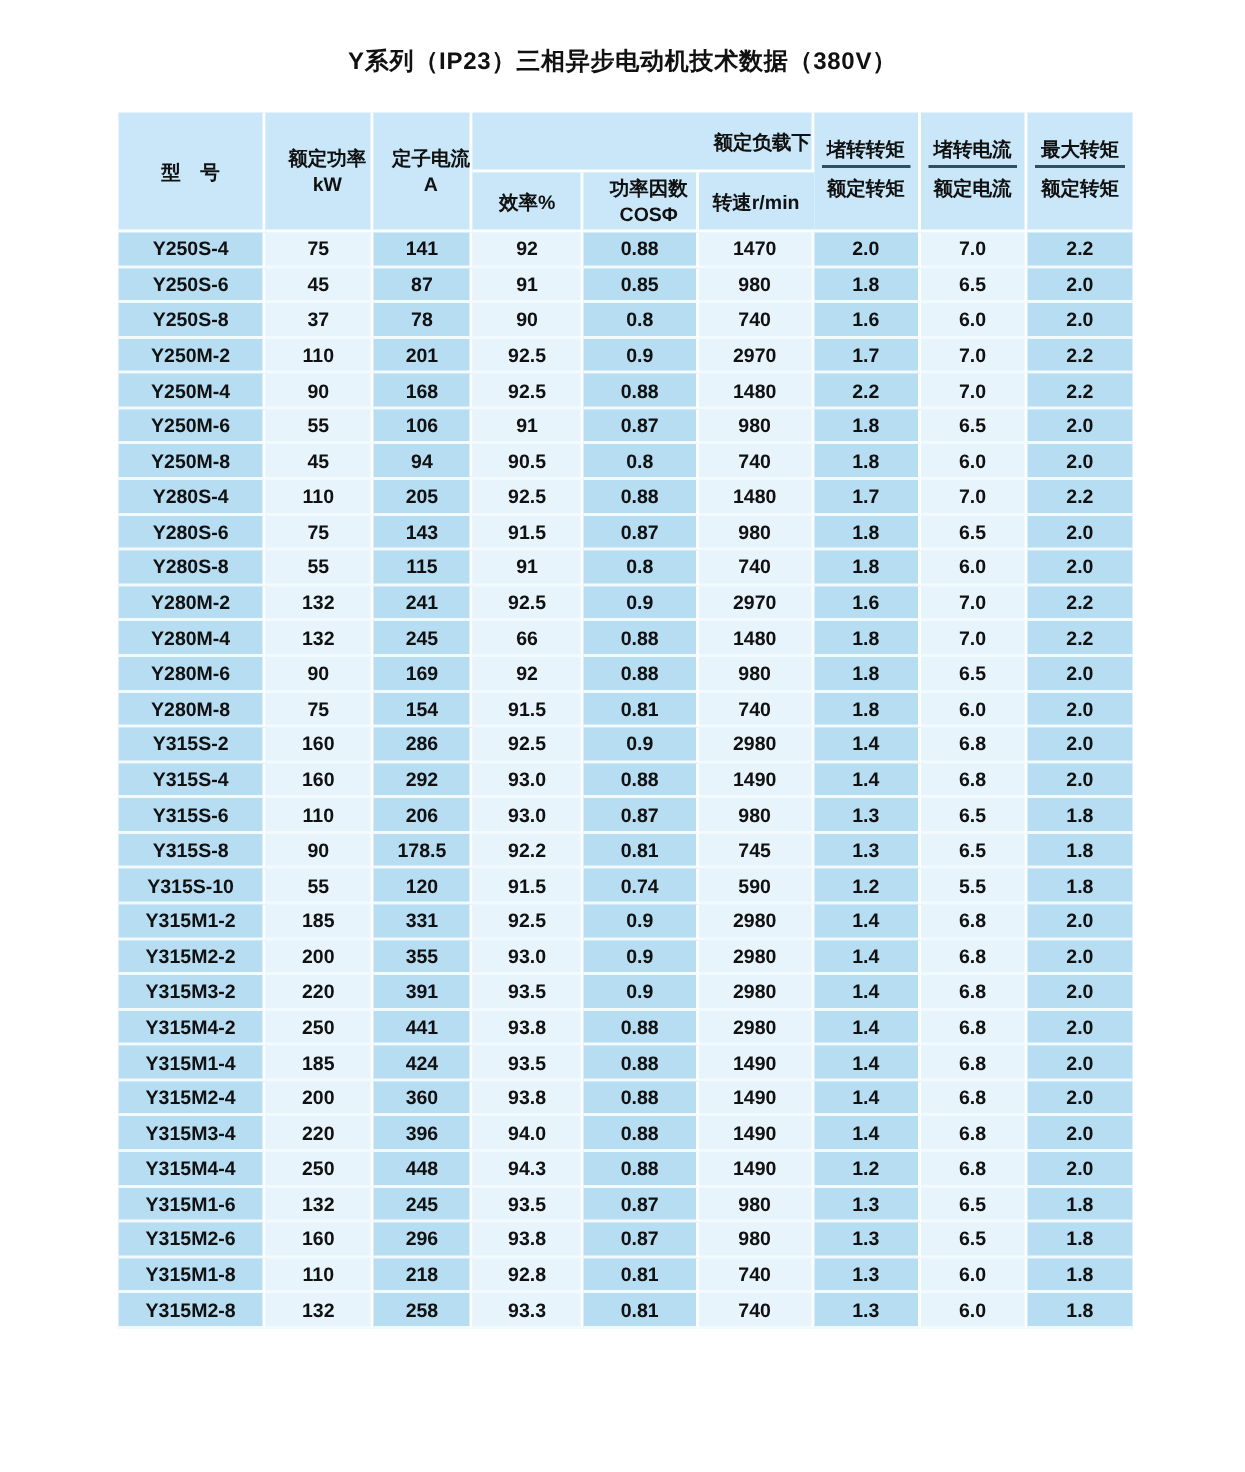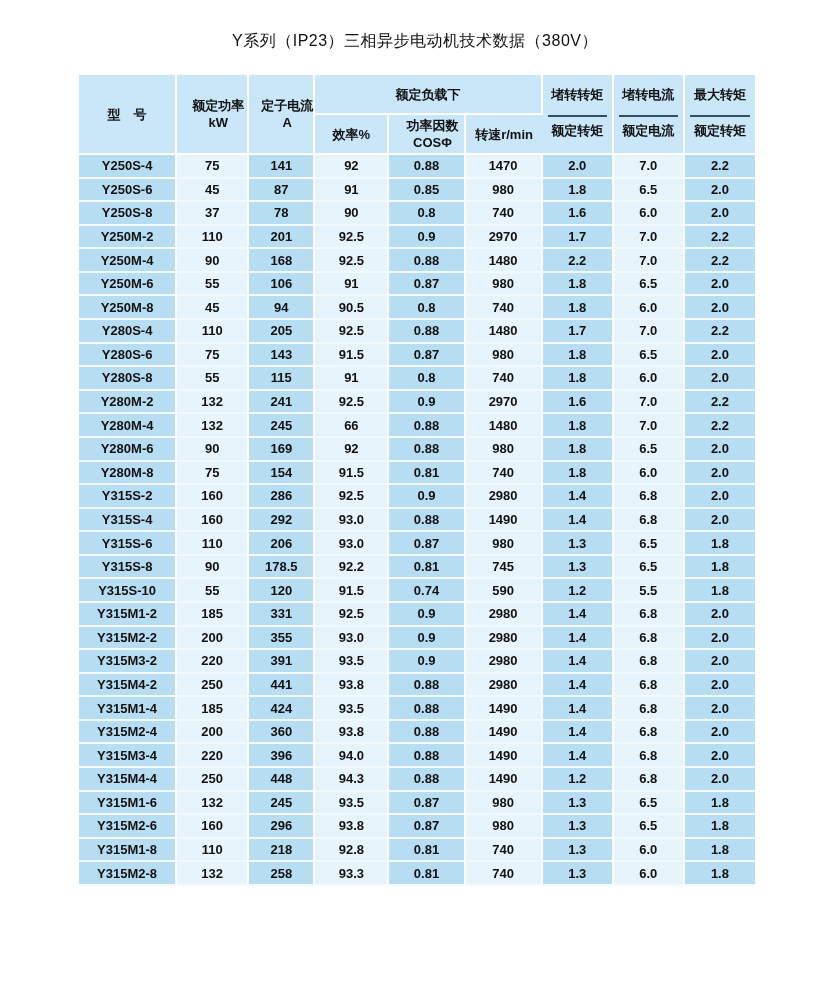--- a/index.html
+++ b/index.html
@@ -3,40 +3,40 @@
 <meta charset="utf-8">
 <style>
   html,body{margin:0;padding:0;}
   body{
     width:830px;height:981px;background:#ffffff;overflow:hidden;position:relative;
     font-family:"Liberation Sans","DejaVu Sans",sans-serif;
     -webkit-font-smoothing:antialiased;
   }
   .page-title{
     position:absolute;left:0;top:31px;width:830px;
-    text-align:center;font-size:16px;font-weight:normal;color:#111;
+    text-align:center;font-size:16px;font-weight:bold;color:#111;
     letter-spacing:0.5px;
   }
   table.motor-table{
     position:absolute;left:79px;top:75px;width:676px;
     border-collapse:separate;border-spacing:0;table-layout:fixed;
   }
   th,td{
     box-sizing:border-box;padding:0;margin:0;text-align:center;vertical-align:middle;
     color:#111;font-weight:bold;
     border-right:2px solid #fdfeff;border-bottom:2px solid #f3fafd;
   }
   th{background:#c9e7f8;font-size:13px;line-height:17px;border-bottom-color:#fdfeff;}
   thead tr.h-top th{height:40px;}
   thead tr.h-sub th{height:40px;}
   th.span2{height:80px;}
-  th.group{border-bottom:2px solid #fdfeff;}
+  th.group{border-bottom:2px solid #fdfeff;text-align:right;}
   th .hline{display:block;margin-left:12px;}
   th.frac .num{
-    display:block;margin:0 5px 5px 5px;padding-bottom:12px;
+    display:block;margin:0 5px 5px 5px;padding-bottom:2px;
     border-bottom:2px solid #2e4f5c;
   }
   th.frac .den{display:block;margin:4px 5px;}
   td{height:23.58px;font-size:13px;}
   tbody td:nth-child(odd){background:#b7ddf3;}
   tbody td:nth-child(even){background:#e8f4fc;}
   th:last-child,td:last-child{border-right:none;}
 </style>
 </head>
 <body>

